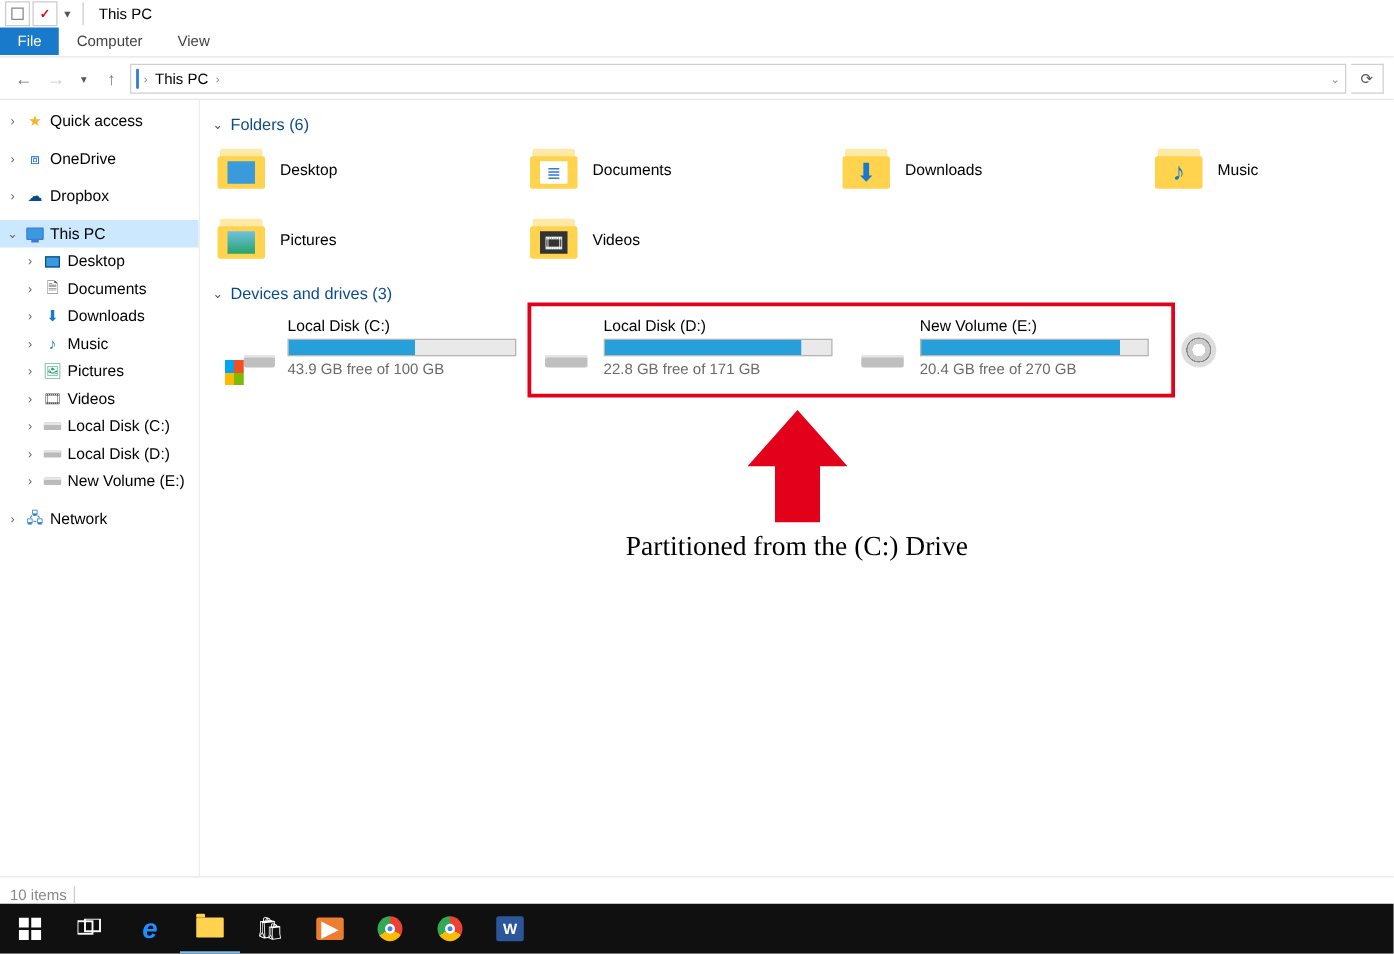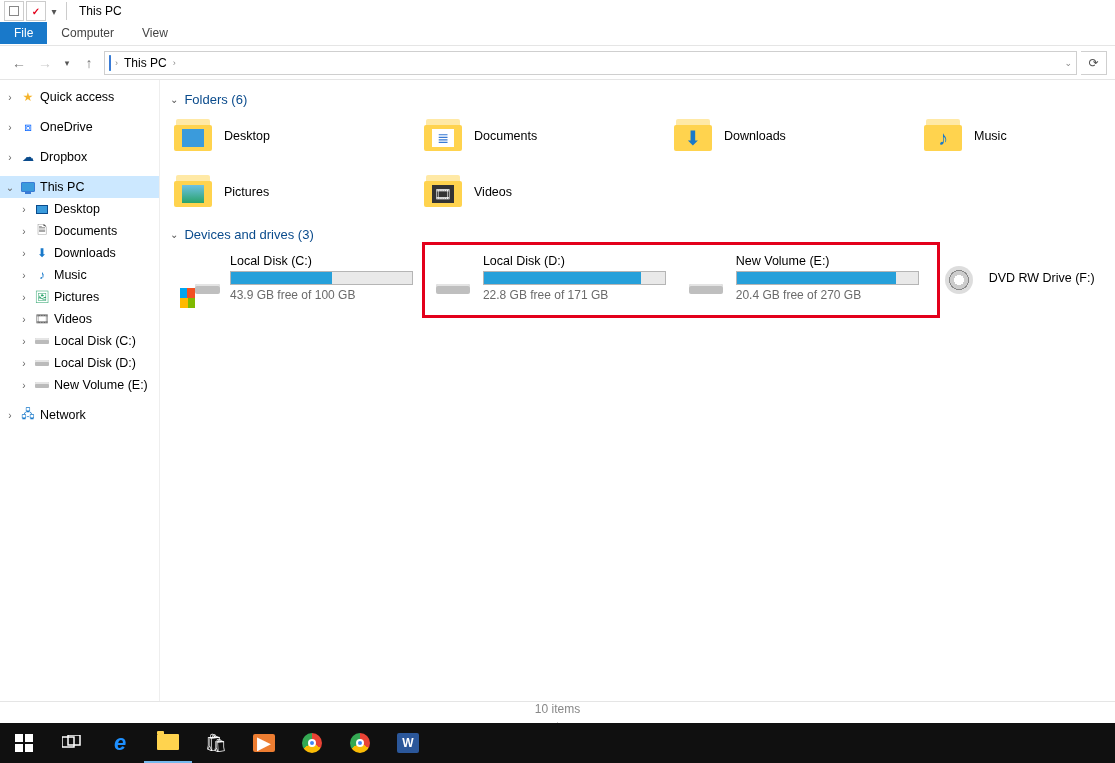--- a/index.html
+++ b/index.html
@@ -69,21 +69,21 @@
 
 
 .highlight-box { position:absolute; border:3px solid #e3001b; }
 
 
 .arrow-wrap{ position:absolute; left:50%; transform:translateX(-50%); top:248px; width:320px; text-align:center;}
 .red-arrow svg{ display:block; margin:0 auto;}
 .annotation-text{ font-family: "Times New Roman", serif; font-size:22px; margin-top:6px; white-space:nowrap;}
 
 
-.statusbar { height:22px; border-top:1px solid #e5e5e5; display:flex; align-items:center; font-size:12px; padding:0 8px; color:#888; gap:6px;flex-direction:column;}
+.statusbar { height:22px; border-top:1px solid #e5e5e5; display:flex; align-items:flex-end; font-size:12px; padding:0 8px; color:#888; gap:6px;}
 .statusbar .divider{ width:1px; height:14px; background:#ccc;}
 
 
 .taskbar { height:40px; background:#101010; display:flex; align-items:center; color:#fff; }
 .start-btn { width:48px; height:40px; display:flex; align-items:center; justify-content:center;}
 .start-btn svg{ width:18px; height:18px;}
 .search-box { width:340px; height:40px; background:#2b2b2b; display:flex; align-items:center; padding:0 12px; color:#c7c7c7; font-size:14px;}
 .task-icons { display:flex; height:40px;}
 .task-icon { width:48px; height:40px; display:flex; align-items:center; justify-content:center; font-size:18px;}
 .task-icon.active { border-bottom:2px solid #76b9ed;}
@@ -323,28 +323,33 @@
               <div class="drive-bar-fill" id="bar-e" style="width: 88%;"></div>
             </div>
           <div class="drive-free">20.4 GB free of 270 GB</div>
         </div>
       </div>
 
       <div class="drive-item" style="width:180px;">
         <div class="drive-icon dvd">
             <div class="disk"></div>
           </div>
-        <div class="drive-info" style="justify-content:center;">
-          <div class="drive-name">DVD RW Drive (F:)</div>
-        </div>
       </div>
 
       <div class="highlight-box" style="left:256px; top:-8px; width:518px; height:76px;"></div>
     </div>
 
+    <div class="arrow-wrap">
+      <div class="red-arrow">
+        <svg width="80" height="90" viewBox="0 0 80 90">
+          <polygon points="40,0 80,45 58,45 58,90 22,90 22,45 0,45" fill="#e3001b"></polygon>
+        </svg>
+      </div>
+      <div class="annotation-text">Partitioned from the (C:) Drive</div>
+    </div>
 
   </div>
 </div>
 
 <div class="statusbar">
   <span>10 items</span>
   <span class="divider"></span>
 </div>
 
 <div class="taskbar">

